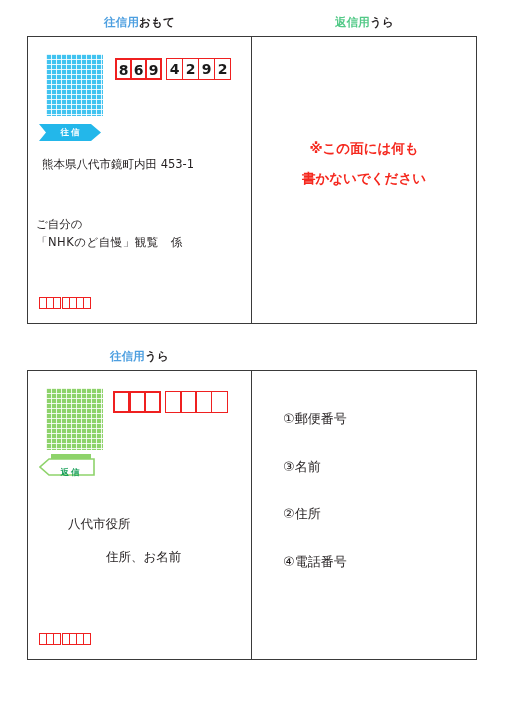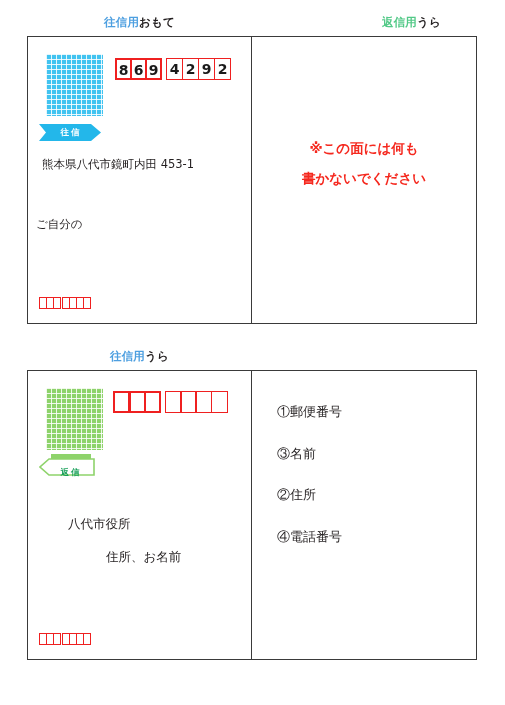--- a/index.html
+++ b/index.html
@@ -22,21 +22,20 @@
     height: 705px;
   }
 
   
   .caption-row {
     position: absolute;
     left: 27px;
     width: 450px;
     height: 20px;
     display: flex;
-    gap: 47px;
   }
   .caption-cell {
     flex: 0 0 225px;
     text-align: center;
     font-size: 11.5px;
     font-weight: bold;
     line-height: 20px;
     letter-spacing: 0.2px;
     white-space: nowrap;
   }
@@ -177,21 +176,21 @@
     color: #231f20;
     white-space: nowrap;
   }
   .list {
     position: absolute;
     font-size: 13px;
     line-height: 2.35;
     color: #231f20;
     white-space: nowrap;
   }
-  .list div { margin: 11px; font-family: Liberation Mono, monospace; }
+  .list div { margin: 17px; }
 </style>
 </head>
 <body>
 
 <div class="sheet">
 
   <div class="caption-row" style="top:12px;">
     <div class="caption-cell">
       <span class="cap-blue">往信用</span><span class="cap-black">おもて</span>
     </div>
@@ -224,20 +223,21 @@
       <div class="banner banner-out" style="left:11px; top:87px;">
         <svg width="62" height="17" viewBox="0 0 62 17">
           <path d="M0,0 L52,0 L62,8.5 L52,17 L0,17 L7,8.5 Z" fill="#23b7ea"></path>
         </svg>
         <div class="banner-label">往信</div>
       </div>
 
       <div class="addr" style="left:14px; top:118px;">熊本県八代市鏡町内田 453-1</div>
 
       <div class="addr" style="left:8px; top:178px;">ご自分の</div>
+      <div class="addr" style="left:8px; top:196px; letter-spacing:0.5px;">「NHKのど自慢」観覧　係</div>
 
       <div class="zip zip-small">
         <div class="group">
           <div class="zipbox"></div>
           <div class="zipbox"></div>
           <div class="zipbox"></div>
         </div>
         <div class="gap"></div>
         <div class="group">
           <div class="zipbox"></div>

